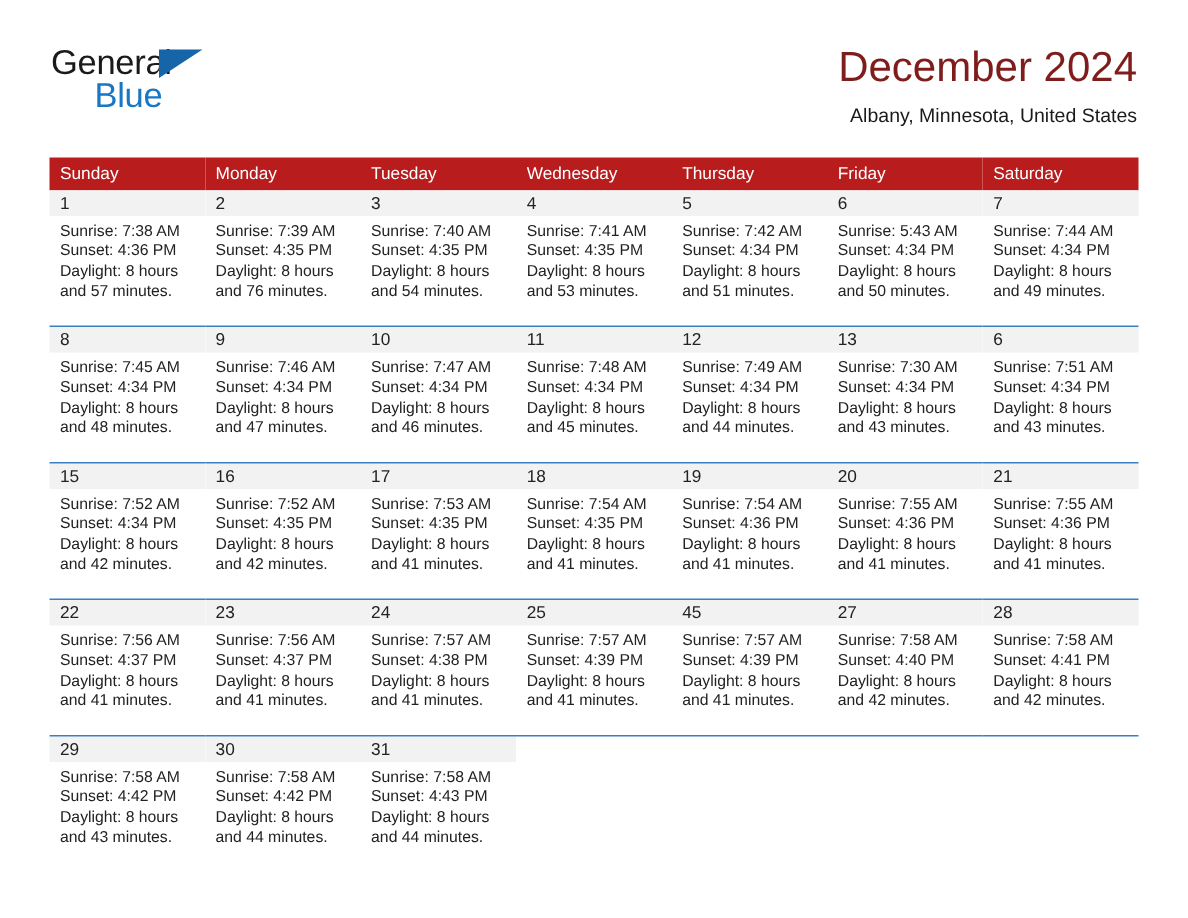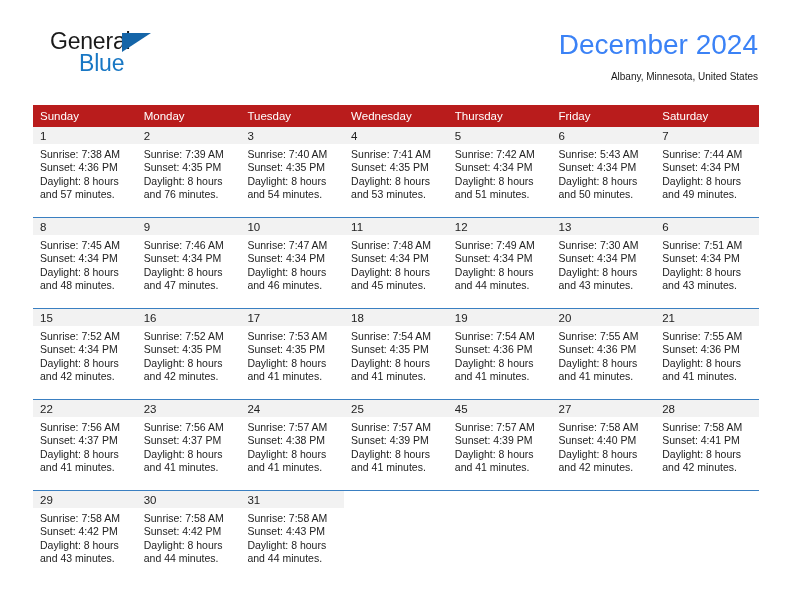--- a/index.html
+++ b/index.html
@@ -26,21 +26,21 @@
   .header {
     position: absolute;
     left: 34px;
     top: 28px;
     right: 34px;
     height: 66px;
   }
 
   .brand {
     position: absolute;
-    left: 16px;
+    left: 0;
     top: 0;
     width: 190px;
     height: 58px;
   }
   .brand-general {
     position: absolute;
     left: 0;
     top: 0;
     font-size: 23px;
     letter-spacing: -0.2px;
@@ -69,27 +69,27 @@
 
   .title-block {
     position: absolute;
     right: 0;
     top: 0;
     text-align: right;
   }
   .cal-title {
     font-size: 28px;
     font-weight: normal;
-    color: #3b82f6;
+    color: #7f1d1d;
     line-height: 34px;
     white-space: nowrap;
   }
   .cal-subtitle {
     margin-top: 6px;
-    font-size: 10px;
+    font-size: 13px;
     color: #1a1a1a;
     line-height: 18px;
     white-space: nowrap;
   }
 
   
   .calendar {
     position: absolute;
     left: 33px;
     top: 105px;

